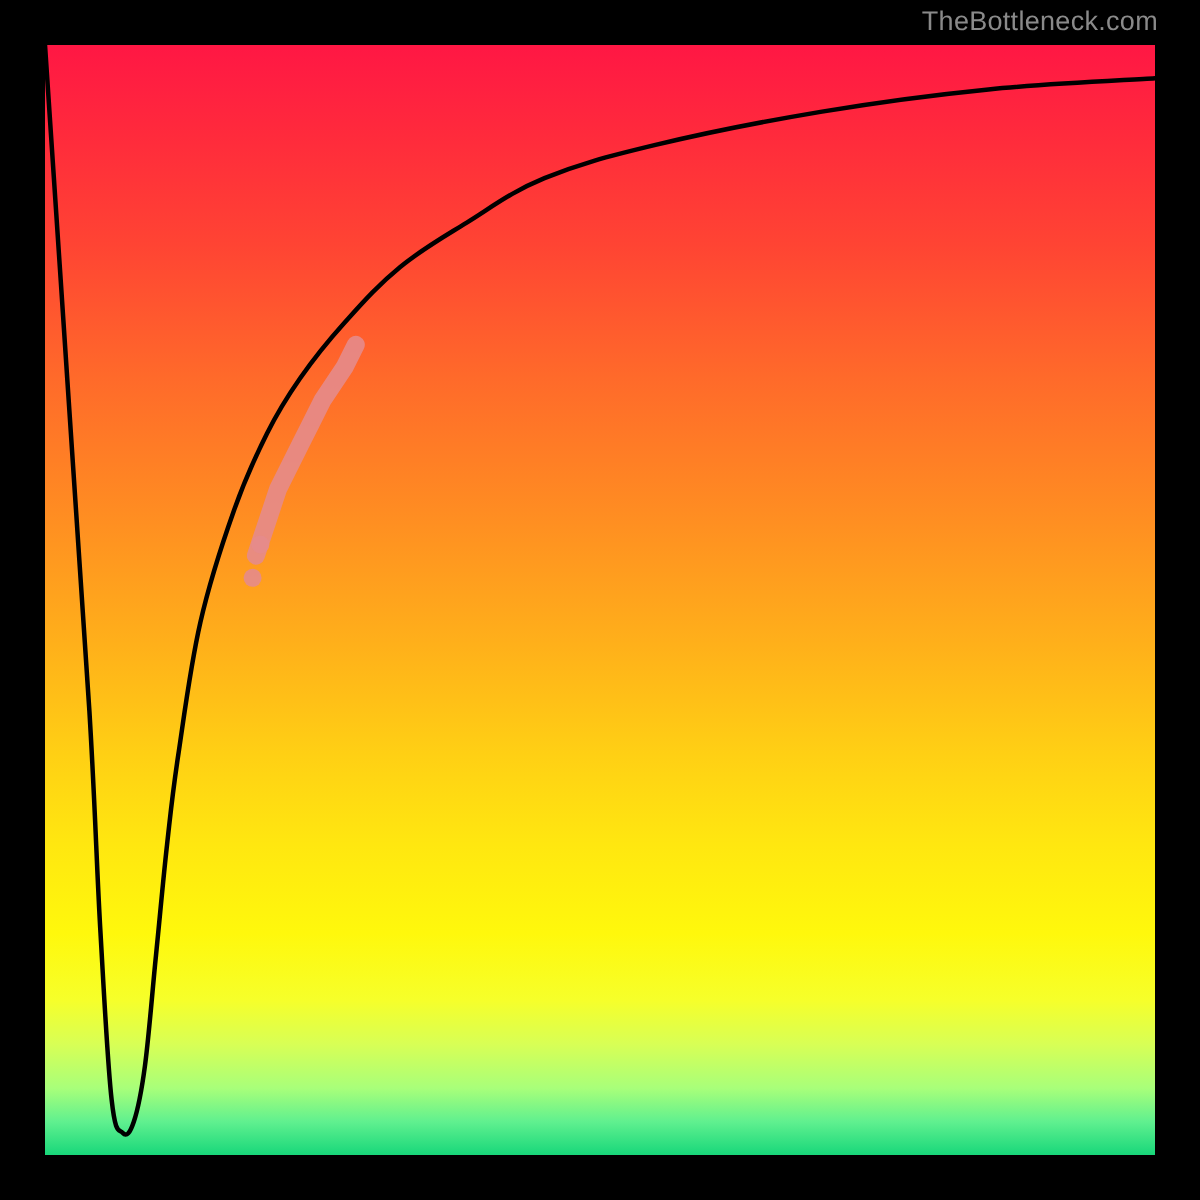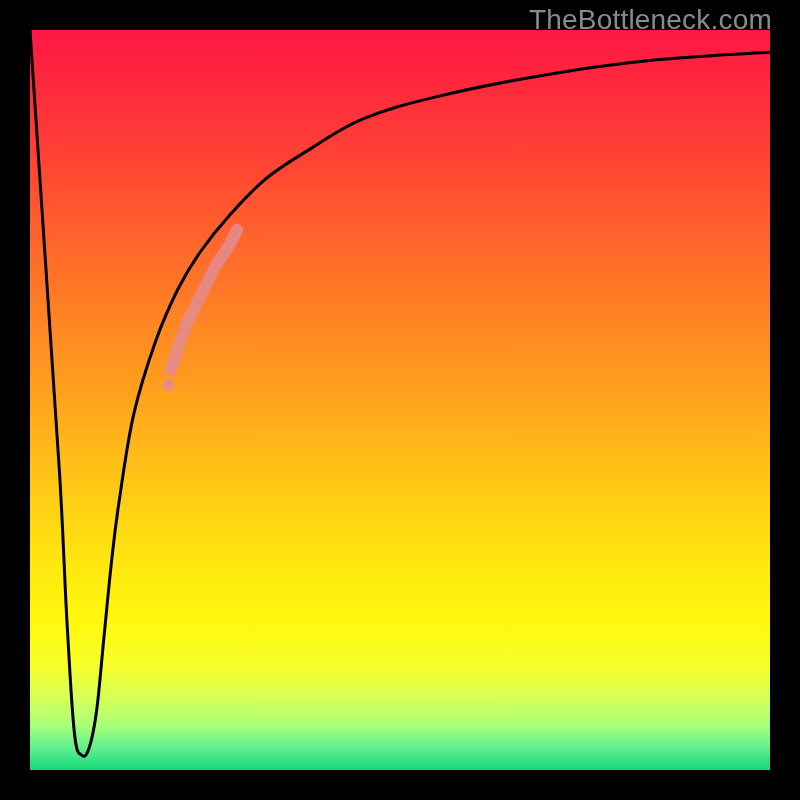--- a/index.html
+++ b/index.html
@@ -66,21 +66,21 @@
   }
   .marker-dot {
     fill: #e58b8b;
     opacity: 0.9;
   }
   .watermark {
     position: absolute;
     top: 4px;
     right: 28px;
     color: #8a8a8a;
-    font-size: 28px;
+    font-size: 18px;
     font-weight: 400;
     letter-spacing: 0.2px;
     user-select: none;
   }
 </style>
 </head>
 <body>
 
 <div class="frame">
   <div class="plot-area"></div>

